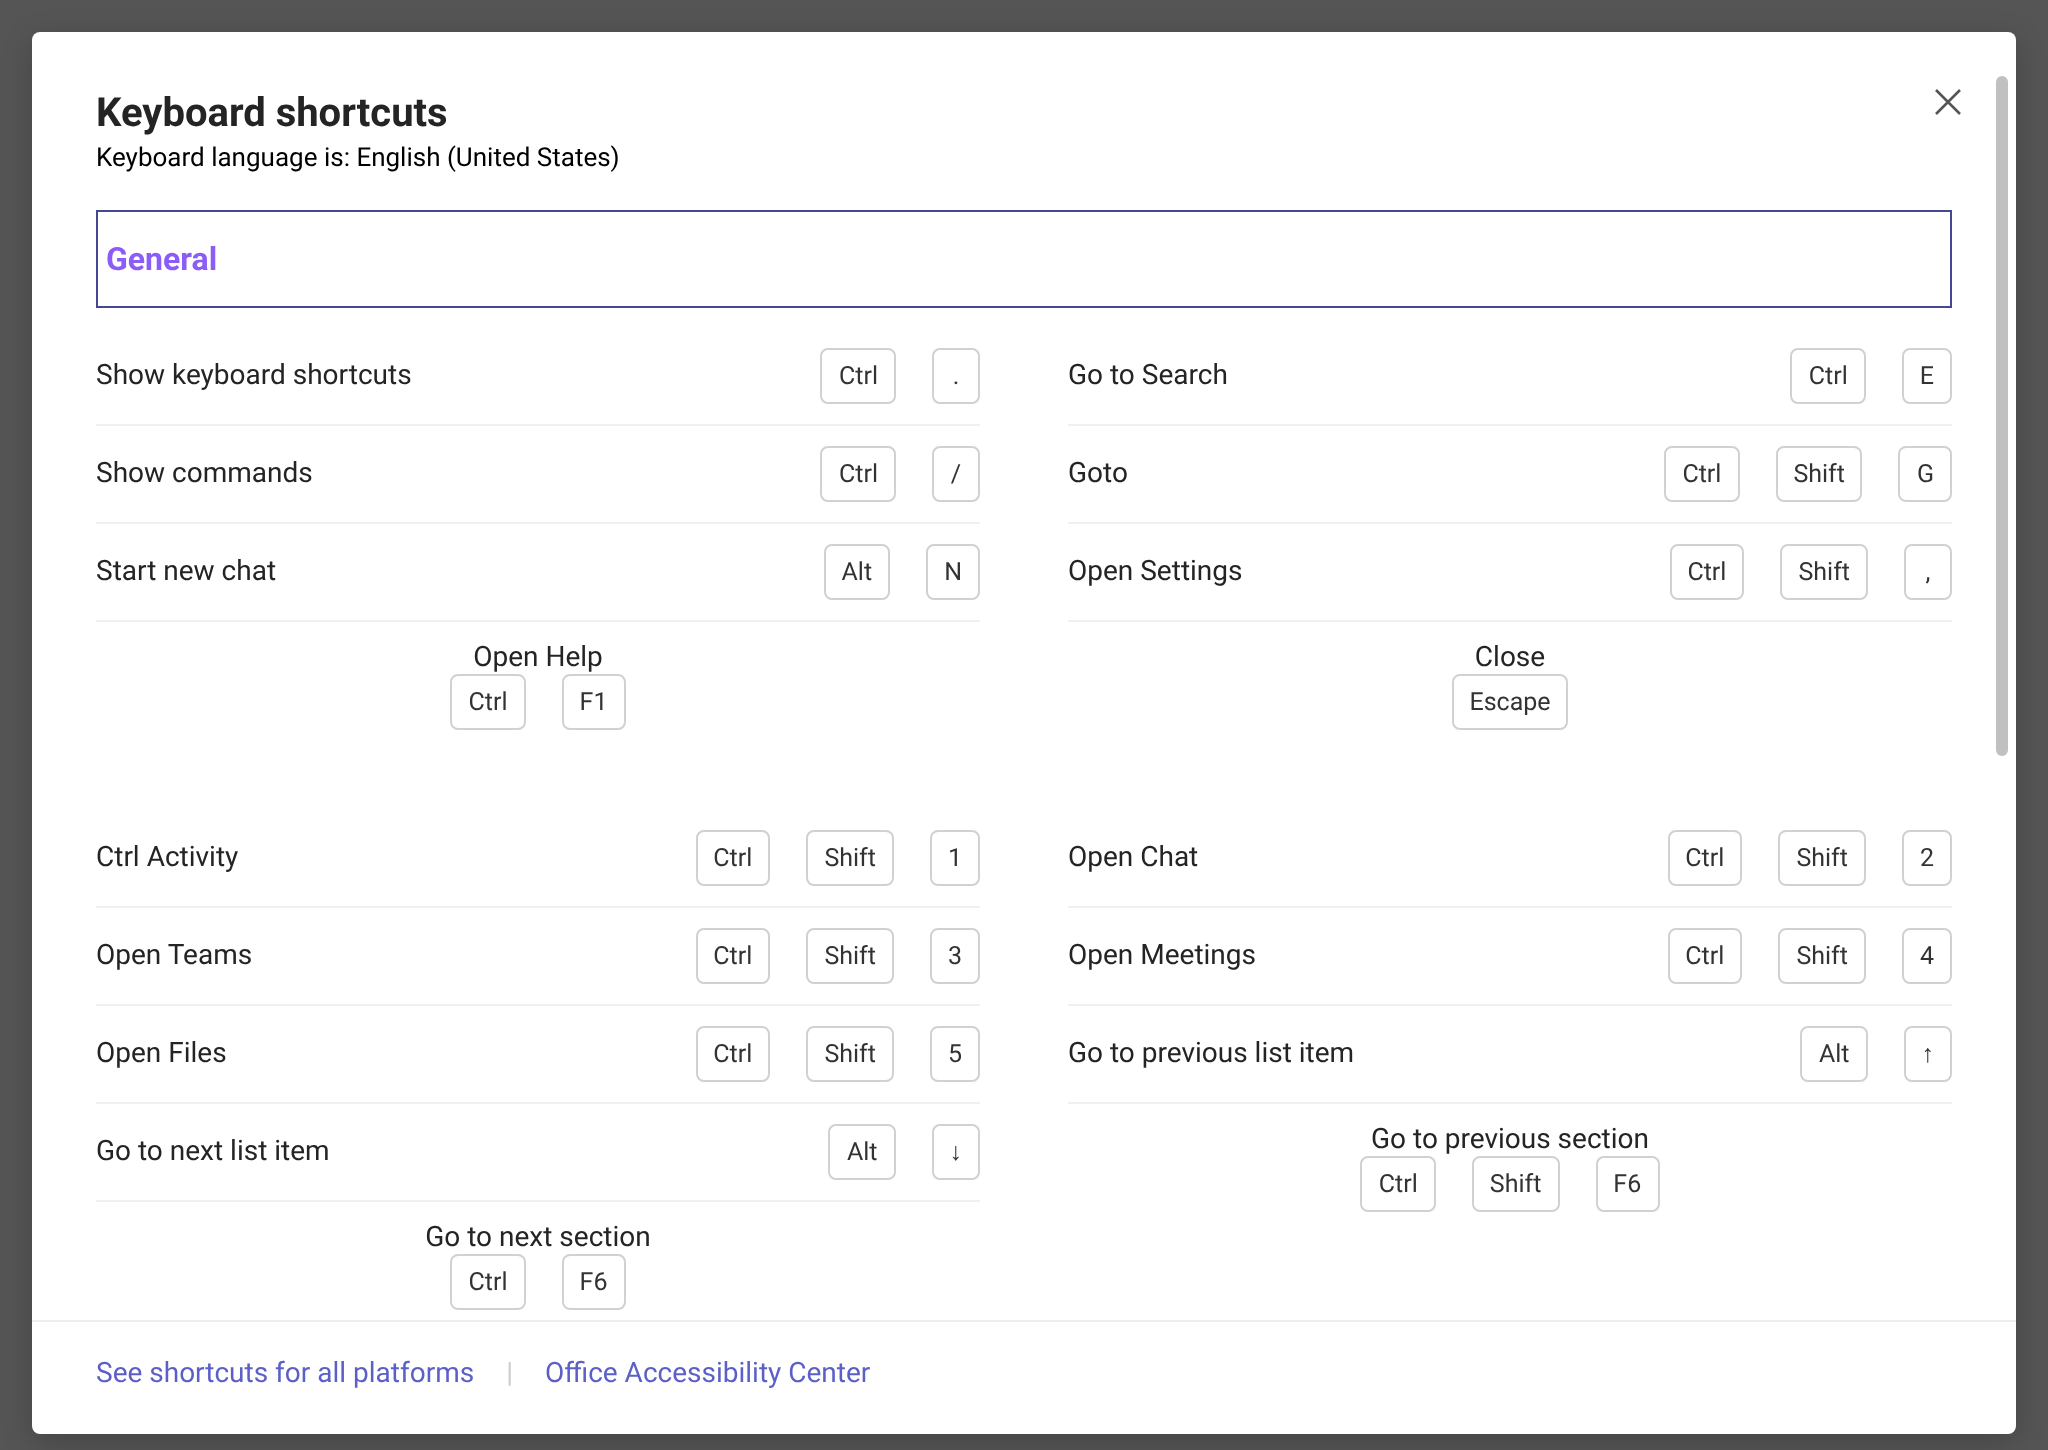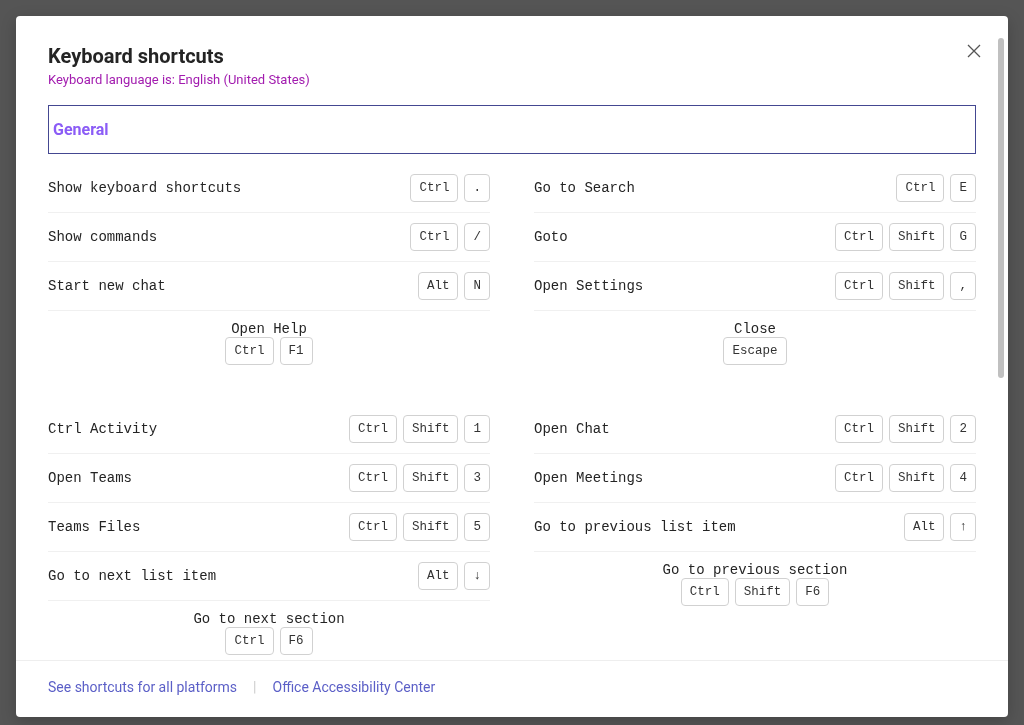--- a/index.html
+++ b/index.html
@@ -42,21 +42,21 @@
     }
     .close-btn svg { width:14px; height:14px; }
     .title {
       font-size:20px;
       font-weight:700;
       color:#242424;
       margin-bottom:4px;
     }
     .subtitle {
       font-size:13px;
-      color:#a21caf;
+      color:#000000;
       margin-bottom:18px;
     }
     .section-hdr {
       font-size:16px;
       font-weight:700;
       color:#8b5cf6;
       margin-bottom:12px;
     }
     .section-hdr.boxed {
       border:1px solid #444791;
@@ -70,28 +70,27 @@
       margin-bottom:30px;
     }
     .col { flex:1; }
     .row {
       display:flex;
       align-items:center;
       justify-content:space-between;
       padding:10px 0;
       border-bottom:1px solid #f0f0f0;
       min-height:48px;
-      font-family:Liberation Mono, monospace;
     }
     .col .row:last-child { border-bottom:none;flex-direction:column; }
     .label {
       font-size:14px;
       color:#242424;
     }
-    .keys { display:flex; gap:6px; }
+    .keys { display:flex; gap:18px; }
     .key {
       display:inline-flex;
       align-items:center;
       justify-content:center;
       min-width:24px;
       height:28px;
       padding:0 8px;
       border:1px solid #d1d1d1;
       border-radius:4px;
       font-size:12.5px;
@@ -220,21 +219,21 @@
           </div>
           <div class="row">
             <span class="label">Open Teams</span>
             <span class="keys">
               <span class="key">Ctrl</span>
               <span class="key">Shift</span>
               <span class="key">3</span>
             </span>
           </div>
           <div class="row">
-            <span class="label">Teams Files</span>
+            <span class="label">Open Files</span>
             <span class="keys">
               <span class="key">Ctrl</span>
               <span class="key">Shift</span>
               <span class="key">5</span>
             </span>
           </div>
           <div class="row">
             <span class="label">Go to next list item</span>
             <span class="keys">
               <span class="key">Alt</span>

